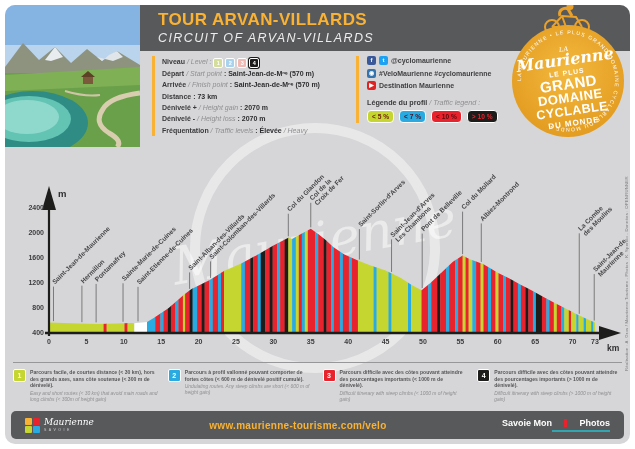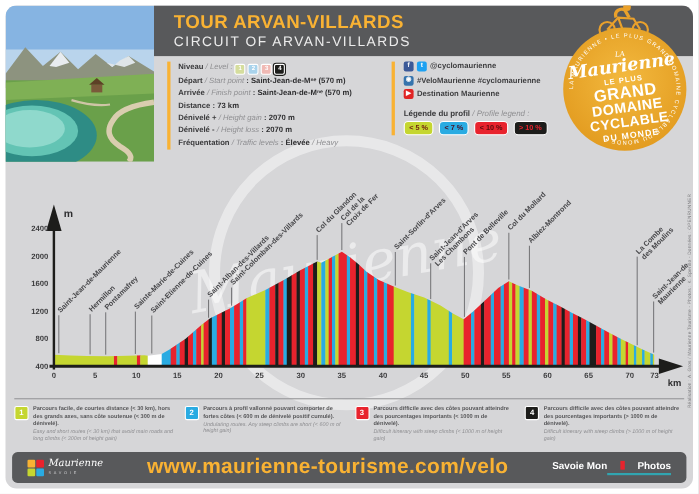--- a/index.html
+++ b/index.html
@@ -3,21 +3,21 @@
 <meta charset="utf-8">
 <style>
   html,body{margin:0;padding:0;}
   body{width:635px;height:449px;background:#ffffff;font-family:"Liberation Sans",sans-serif;position:relative;overflow:hidden;}
   #card{position:absolute;left:5px;top:5px;width:625px;height:439px;background:#d6d6d8;border-radius:10px;overflow:hidden;}
   
   .photo{position:absolute;left:0;top:0;width:135px;height:142px;}
   
   .header{position:absolute;left:135px;top:0;width:490px;height:46px;background:#58595b;box-sizing:border-box;padding:5px 0 0 18px;}
   .title{color:#f9b233;font-size:17px;font-weight:800;letter-spacing:.4px;}
-  .subtitle{color:#ececec;font-size:12.5px;letter-spacing:1.4px;margin-top:1px;}
+  .subtitle{color:#ececec;font-size:12.5px;font-style:italic;letter-spacing:1.4px;margin-top:1px;}
   
   .info{position:absolute;left:147px;top:51px;width:200px;border-left:3px solid #f9b233;padding-left:7px;font-size:7px;color:#3f3f41;line-height:1.62;}
   .fr{font-weight:700;color:#3a3a3c;margin-top:39px;}
   .en{font-style:italic;color:#8f8f92;font-weight:400;}
   .val{font-weight:700;color:#2e2e30;}
   .lvlbox{display:inline-block;width:8px;height:8px;border-radius:2px;border:1px solid #fff;font-size:5.5px;color:#fff;text-align:center;line-height:8px;vertical-align:-1px;margin-right:2px;font-weight:700;}
   .lvlbox.active{box-shadow:0 0 0 1px #1d1d1b;}
   
   .rightcol{position:absolute;left:351px;top:51px;width:175px;border-left:3px solid #f9b233;padding-left:8px;}
   .social-row{font-size:7px;color:#3f3f41;font-weight:700;margin-bottom:3.5px;display:flex;align-items:center;gap:3px;cursor:pointer;}
@@ -42,21 +42,21 @@
   .nbox{flex:0 0 11px;width:11px;height:11px;border-radius:2px;border:1px solid #fff;color:#fff;font-weight:700;font-size:7px;text-align:center;line-height:11px;}
   .item-fr{font-size:5.1px;color:#565658;font-weight:700;line-height:1.32;}
   .item-en{font-size:4.9px;color:#8f8f92;font-style:italic;line-height:1.28;margin-top:1.5px;}
   
   .footer{position:absolute;left:6px;top:406px;width:613px;height:28px;background:#58595b;border-radius:5px;display:flex;align-items:center;justify-content:space-between;padding:0 14px;box-sizing:border-box;}
   .logo{display:flex;align-items:center;gap:4px;}
   .sq-grid{display:grid;grid-template-columns:7px 7px;grid-template-rows:7px 7px;gap:1px;}
   .sq{width:7px;height:7px;border-radius:1px;}
   .logo-name{color:#fff;font-family:"DejaVu Serif",serif;font-style:italic;font-size:9px;line-height:1;}
   .logo-sub{color:#cfcfd1;font-size:3.5px;letter-spacing:2.5px;margin-top:1px;}
-  .url{color:#f9b233;font-weight:800;font-size:19px;letter-spacing:.3px;cursor:pointer;}
+  .url{color:#f9b233;font-weight:800;font-size:10px;letter-spacing:.3px;cursor:pointer;}
   .smb{text-align:right;}
   .smb-line{color:#fff;font-weight:800;font-size:9px;display:flex;align-items:center;gap:12px;}
   .smb-t{display:inline-block;width:3.5px;height:8px;background:#e8232d;}
   .smb-sub{height:2px;width:58px;background:#2ab3c0;margin-top:2px;margin-left:auto;opacity:.85;}
 </style>
 </head>
 <body>
 
 <div id="card">
 
@@ -112,21 +112,21 @@
         <div class="social-row">
           <span class="sicon" style="background: rgb(54, 116, 173);">◉</span>
           <span>#VeloMaurienne #cyclomaurienne</span>
         </div>
         <div class="social-row">
           <span class="sicon" style="background: rgb(224, 36, 36);">▶</span>
           <span>Destination Maurienne</span>
         </div>
       </div>
     <div class="legend-title">
-      <span class="fr">Légende du profil</span><span class="en"> / <span>Profile legend :</span></span>
+      <span class="fr">Légende du profil</span><span class="en"> / <span>Traffic legend :</span></span>
     </div>
     <div id="chips" class="chips">
         <span class="chip" style="background: rgb(197, 214, 48); color: rgb(110, 26, 16);">&lt; 5 %</span>
         <span class="chip" style="background: rgb(41, 171, 226); color: rgb(74, 16, 37);">&lt; 7 %</span>
         <span class="chip" style="background: rgb(232, 35, 45); color: rgb(88, 13, 13);">&lt; 10 %</span>
         <span class="chip" style="background: rgb(29, 29, 27); color: rgb(232, 35, 45);">&gt; 10 %</span>
       </div>
   </div>
 
   <svg class="badge" viewBox="0 0 124 142">

